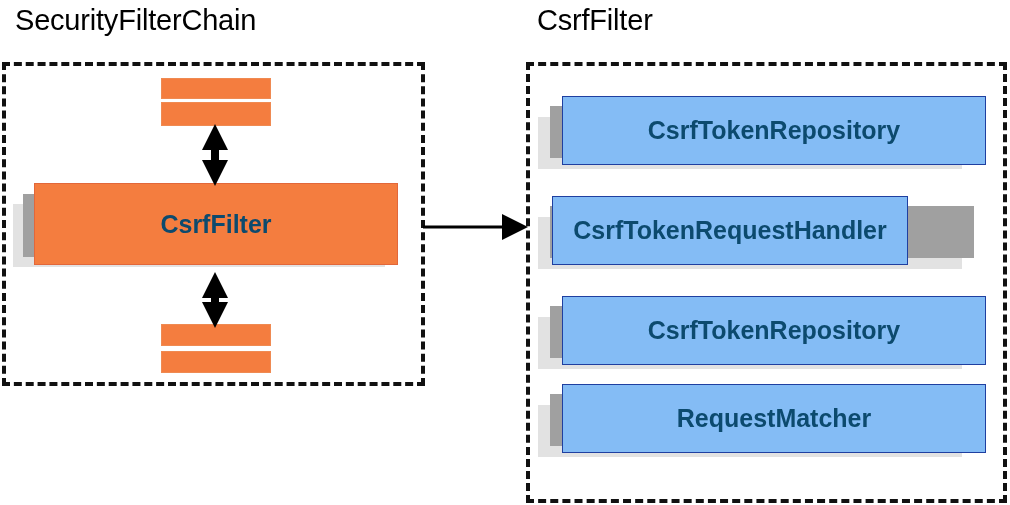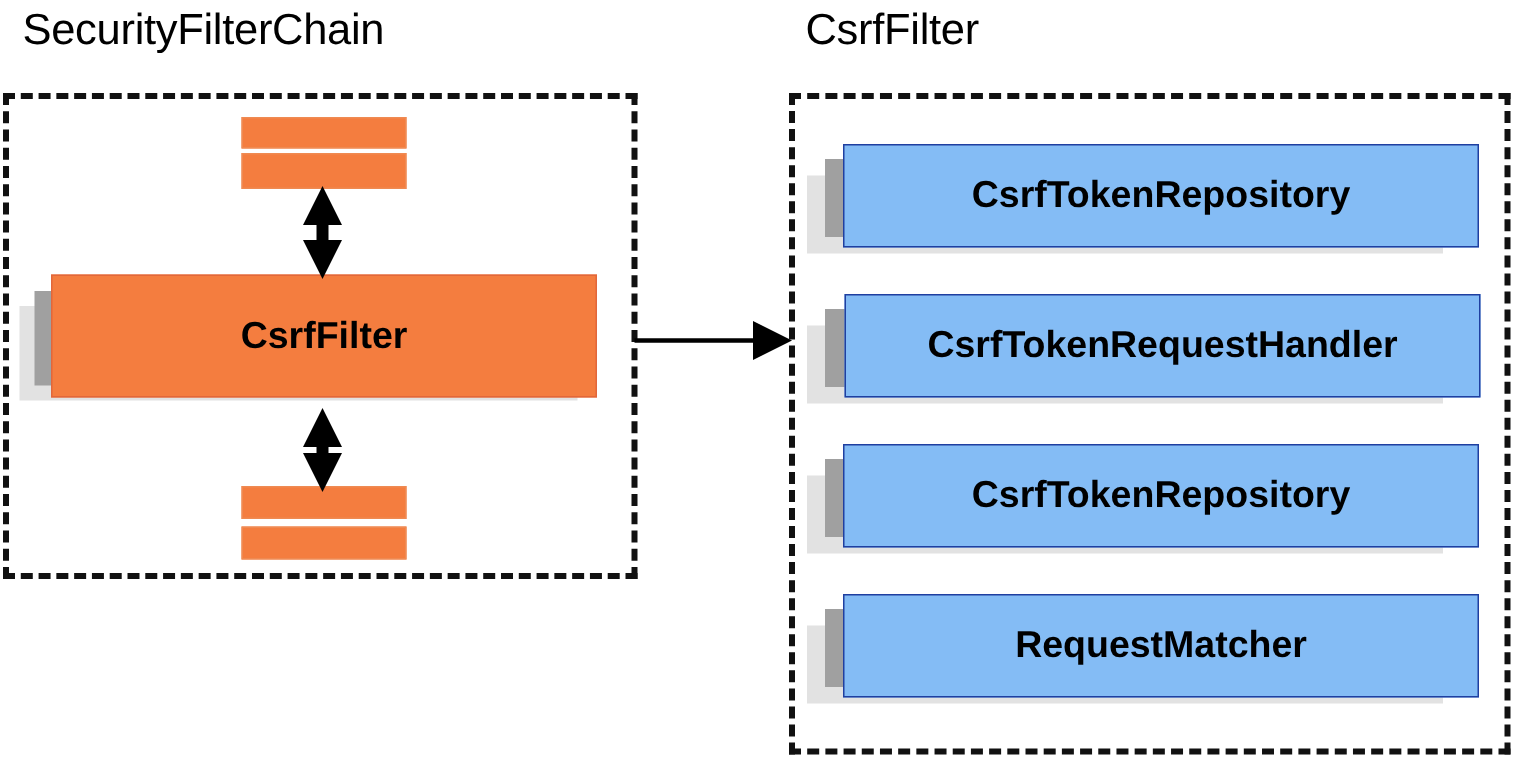--- a/index.html
+++ b/index.html
@@ -53,21 +53,21 @@
     box-sizing: border-box;
   }
   .shadow-far  { background: #e2e2e2; }
   .shadow-near { background: #a0a0a0; }
 
   .card-face {
     display: flex;
     align-items: center;
     justify-content: center;
     font-weight: bold;
-    color: #000000;
+    color: #0c4a6e;
     text-align: right;
   }
 
   
   .card-blue .card-face {
     background: #84bcf5;
     border: 1px solid #1f3fa0;
     font-size: 25px;
   }
 
@@ -127,34 +127,34 @@
     <div class="shadow-far" style="left:0px; top:21px; width:424px; height:52px;"></div>
     <div class="shadow-near" style="left:12px; top:10px; width:424px; height:52px;"></div>
     <div class="card-face" style="left:24px; top:0px; width:424px; height:69px;">
       <span>CsrfTokenRepository</span>
     </div>
   </div>
 
   <div class="card-stack card-blue" style="left:538px; top:196px; width:460px; height:92px;">
     <div class="shadow-far" style="left:0px; top:21px; width:424px; height:52px;"></div>
     <div class="shadow-near" style="left:12px; top:10px; width:424px; height:52px;"></div>
-    <div class="card-face" style="left:25px; top:0px; width:424px; height:69px;">
+    <div class="card-face" style="left:14px; top:0px; width:356px; height:69px;">
       <span>CsrfTokenRequestHandler</span>
     </div>
   </div>
 
   <div class="card-stack card-blue" style="left:538px; top:296px; width:460px; height:92px;">
     <div class="shadow-far" style="left:0px; top:21px; width:424px; height:52px;"></div>
     <div class="shadow-near" style="left:12px; top:10px; width:424px; height:52px;"></div>
     <div class="card-face" style="left:24px; top:0px; width:424px; height:69px;">
       <span>CsrfTokenRepository</span>
     </div>
   </div>
 
-  <div class="card-stack card-blue" style="left:538px; top:396px; width:460px; height:92px;">
+  <div class="card-stack card-blue" style="left:538px; top:384px; width:460px; height:92px;">
     <div class="shadow-far" style="left:0px; top:21px; width:424px; height:52px;"></div>
     <div class="shadow-near" style="left:12px; top:10px; width:424px; height:52px;"></div>
     <div class="card-face" style="left:24px; top:0px; width:424px; height:69px;">
       <span>RequestMatcher</span>
     </div>
   </div>
 
   <svg class="arrow-layer" viewBox="0 0 1010 505">
 
     <g>

